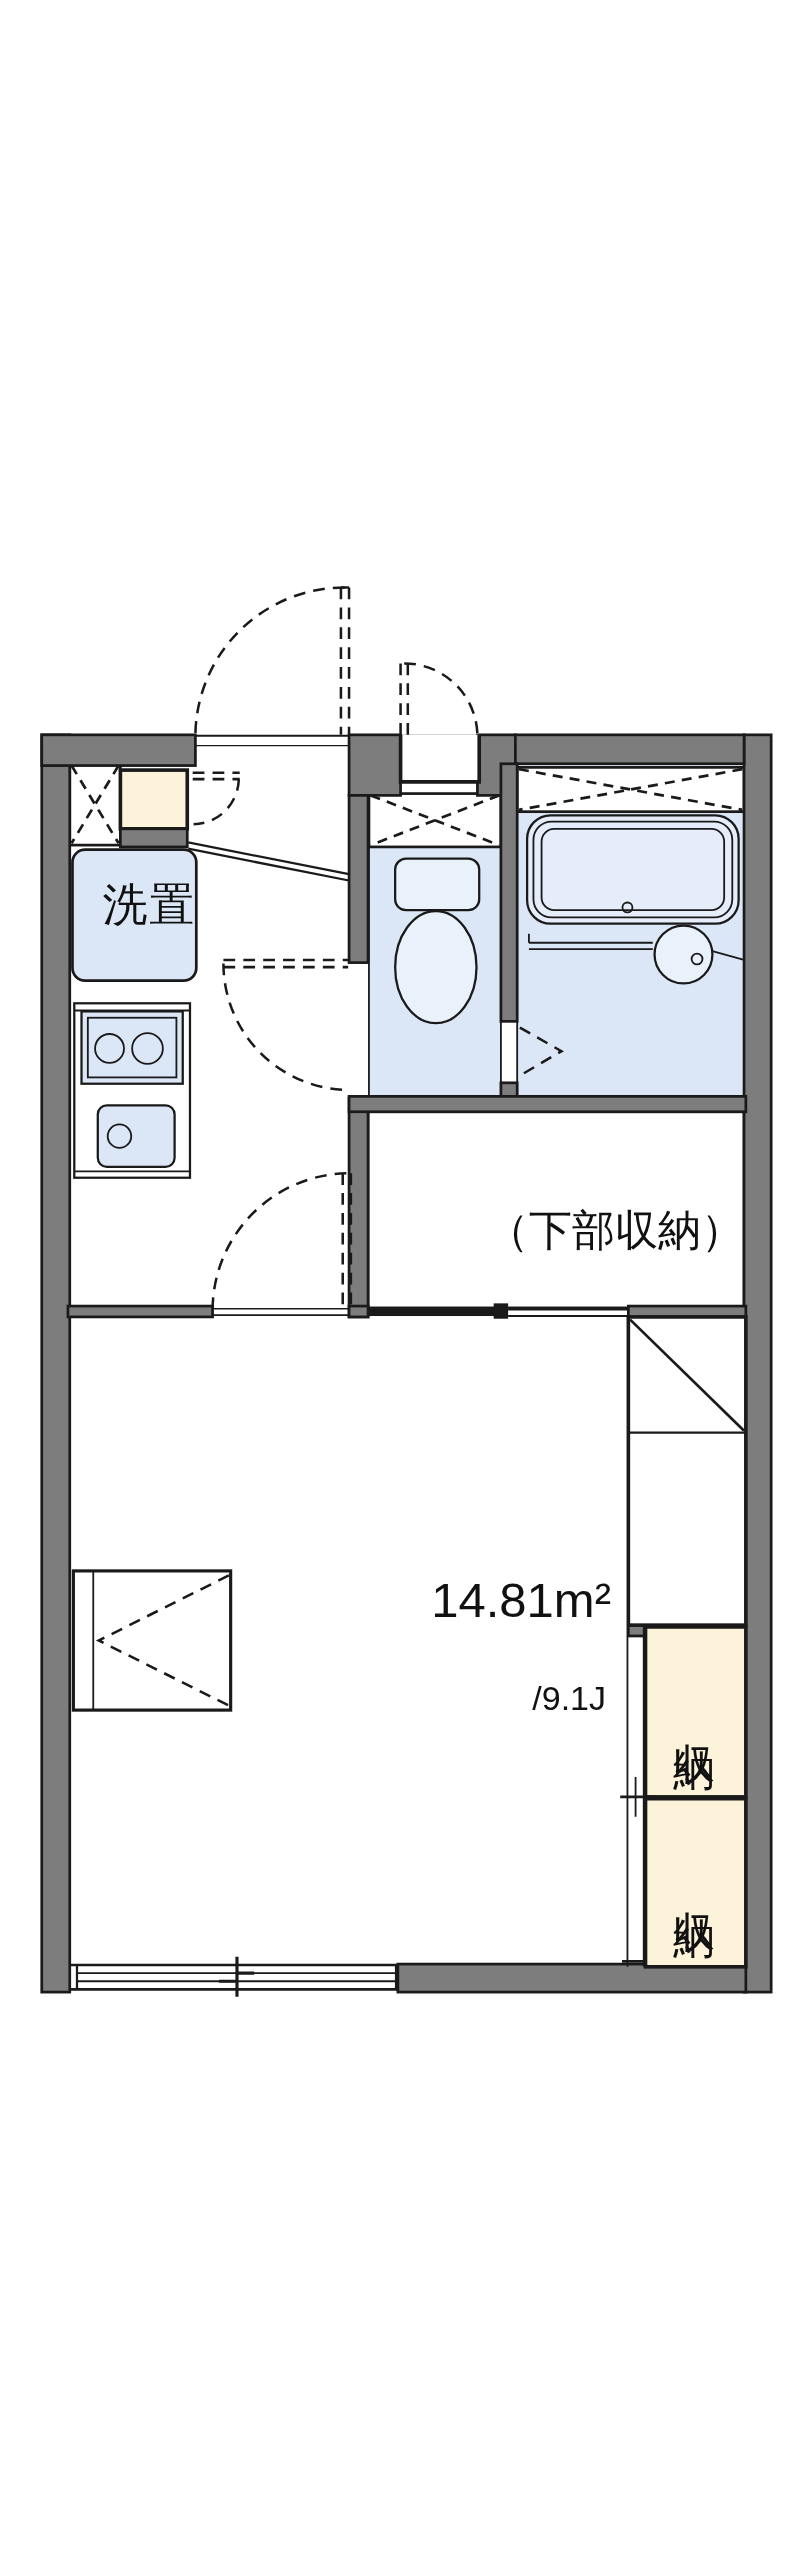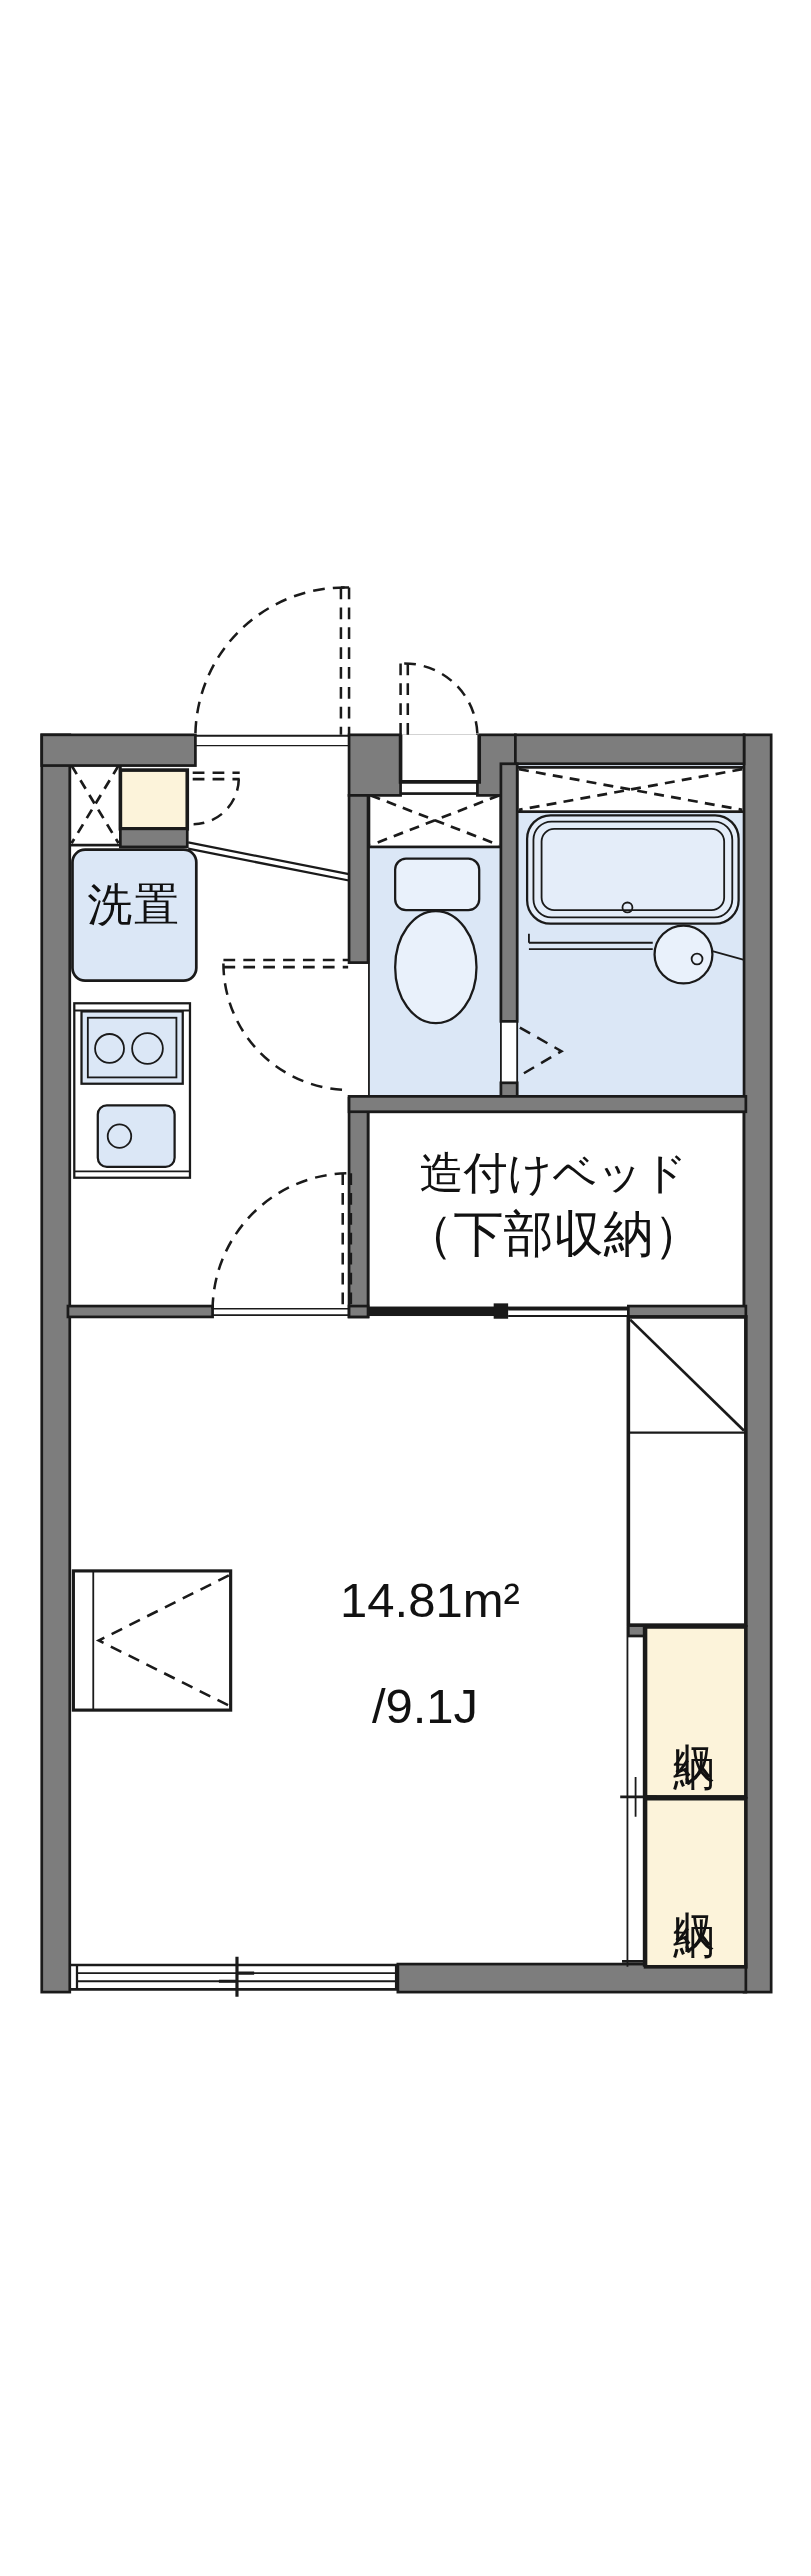--- a/index.html
+++ b/index.html
@@ -12,27 +12,27 @@
   .ap{fill:var(--c-floor);stroke:var(--c-line);stroke-width:3px;}
   .wb{fill:#fff;stroke:var(--c-line);stroke-width:3px;}
   .cr{fill:var(--c-cream);stroke:var(--c-line);stroke-width:4px;}
   .fx{fill:var(--c-fixture);stroke:var(--c-line);stroke-width:2.5px;}
   .tub{fill:var(--c-tub);stroke:var(--c-line);stroke-width:2.5px;}
   .ln{fill:none;stroke:var(--c-line);}
   .dash{fill:none;stroke:var(--c-line);stroke-width:2.8px;stroke-dasharray:13 9;}
   .dx{fill:none;stroke:var(--c-line);stroke-width:3px;stroke-dasharray:11 8;}
   .blk{fill:var(--c-line);}
   
-  .lbl{position:absolute;color:#111;text-align:center;line-height:1.04;white-space:nowrap;}
+  .lbl{position:absolute;color:#111;text-align:right;line-height:1.04;white-space:nowrap;}
   .lbl-laundry{left:72px;top:882px;width:124px;font-size:45px;letter-spacing:1.8px;}
   .lbl-bed1{left:363px;top:1150px;width:381px;font-size:44px;}
-  .lbl-bed2{left:363px;top:1208px;width:381px;font-size:50px;}
+  .lbl-bed2{left:363px;top:1208px;width:381px;font-size:43px;}
   .lbl-room{left:256px;top:1528px;width:362px;font-size:74px;letter-spacing:7.2px;}
   .lbl-area{left:249px;top:1575px;width:362px;font-size:49px;}
-  .lbl-jo{left:244px;top:1681px;width:362px;font-size:49px;}
+  .lbl-jo{left:244px;top:1681px;width:362px;font-size:34px;}
   .lbl-storage{position:absolute;left:670px;width:52px;height:127px;font-size:42px;
                writing-mode:vertical-rl;text-orientation:upright;letter-spacing:7.2px;
                color:#111;text-align:center;}
   .lbl-storage.s1{top:1654px;}
   .lbl-storage.s2{top:1822px;}
 </style>
 </head>
 <body>
 
 <div class="page">
@@ -149,20 +149,19 @@
       <g>
         <path class="ln" style="stroke-width:3px" d="M77,2174 H440 M77,2201 H440"></path>
         <path class="ln" style="stroke-width:2px" d="M85,2183 H438 M85,2192 H438"></path>
         <path class="ln" style="stroke-width:2.5px" d="M85,2174 V2201 M438,2174 V2201"></path>
         <path class="ln" style="stroke-width:3.5px" d="M262,2165 V2209 M262,2183 H281 M242,2192 H262"></path>
       </g>
     </g>
   </svg>
 
   <div class="lbl lbl-laundry">洗置</div>
-  <div class="lbl lbl-bed1">造付けベッド</div>
   <div class="lbl lbl-bed2">（下部収納）</div>
   <div class="lbl lbl-area">14.81m²</div>
   <div class="lbl lbl-jo">/9.1J</div>
   <div class="lbl-storage s1">収納</div>
   <div class="lbl-storage s2">収納</div>
 </div>
 
 
 </body></html>

